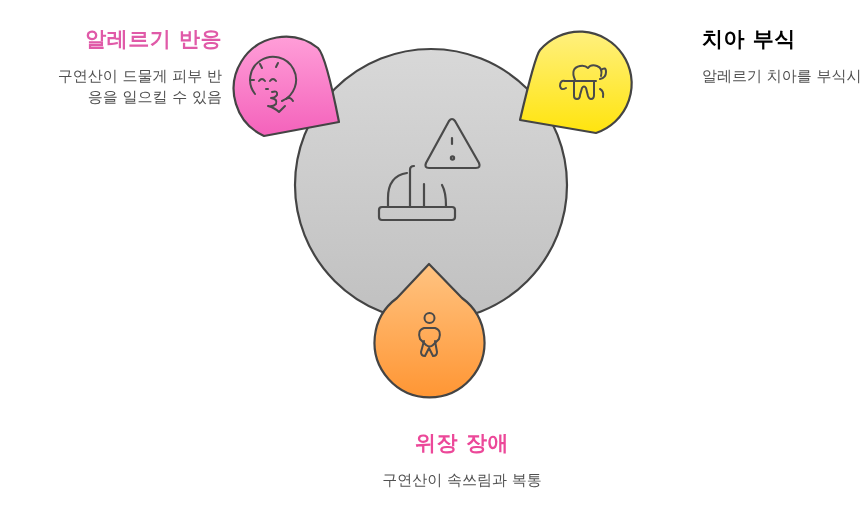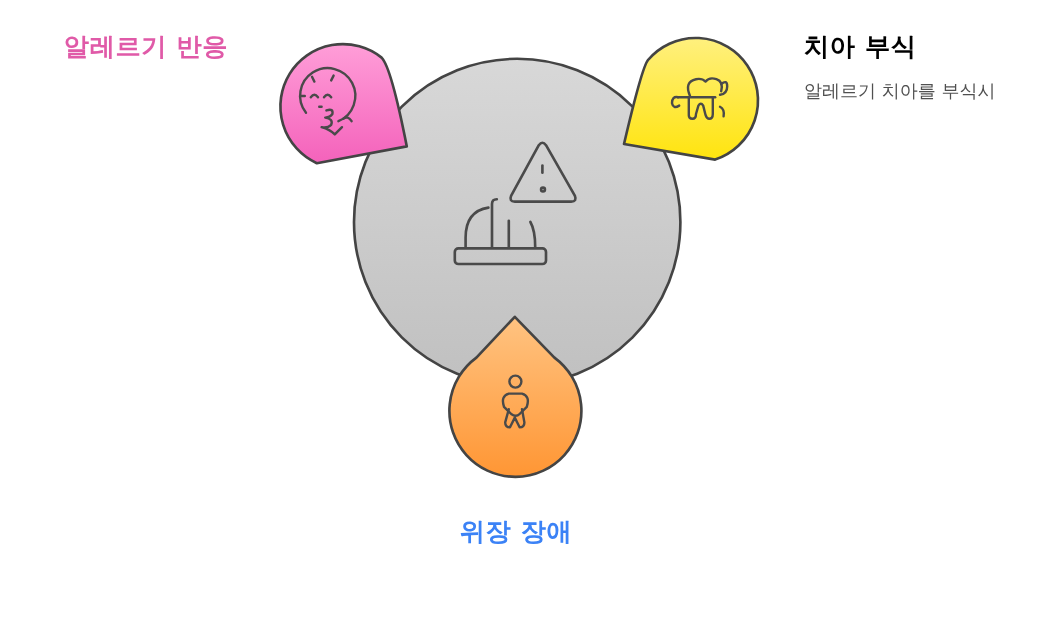--- a/index.html
+++ b/index.html
@@ -1,26 +1,26 @@
 <!DOCTYPE html>
 <html><head>
   <meta charset="utf-8">
   <style>
     html, body { margin:0; padding:0; background:#ffffff; }
     body { width:868px; height:529px; position:relative; overflow:hidden; font-family:"DejaVu Sans","Liberation Sans",sans-serif; }
     #diagram { position:absolute; left:0; top:0; width:868px; height:529px; }
-    .label { position:absolute; }
+    .label { position:absolute;padding-left:32px; }
     .title { font-size:21px; font-weight:bold; line-height:26px; letter-spacing:0.5px; }
     .desc { font-size:15px; color:#505050; line-height:21px; margin-top:14px; }
     #lbl-allergy { left:0; top:26px; width:190px; text-align:right; }
     #lbl-allergy .title { color:#e05aa8; }
     #lbl-teeth { left:670px; top:26px; width:190px; text-align:left; }
     #lbl-teeth .title { color:#000000; }
     #lbl-gi { left:325px; top:430px; width:210px; text-align:center; }
-    #lbl-gi .title { color:#3b82f6; }
+    #lbl-gi .title { color:#ec4899; }
   </style>
 </head>
 <body>
 
 <svg id="diagram" width="868" height="529" viewBox="0 0 868 529" xmlns="http://www.w3.org/2000/svg">
   <defs>
     <linearGradient id="gGray" x1="0" y1="0" x2="0" y2="1">
       <stop offset="0" stop-color="#d8d8d8"></stop>
       <stop offset="1" stop-color="#c0c0c0"></stop>
     </linearGradient>
@@ -86,26 +86,31 @@
     <g fill="none" stroke="#4a4a4a" stroke-width="2" stroke-linecap="round" stroke-linejoin="round">
       <circle cx="429.5" cy="318" r="5"></circle>
       <path d="M420 339 Q417 330 424 328 L435 328 Q442 330 439 339 L433 345 Q430 348 426 345 Z"></path>
       <path d="M424 341 L421 352 Q421 356 425 356 L429 348 L433 356 Q437 356 437 352 L435 341"></path>
     </g>
   </g>
 </svg>
 
 <div class="label" id="lbl-allergy">
   <div class="title">알레르기 반응</div>
+  <div class="desc">
+    <div>구연산이 드물게 피부 반</div>
+    <div>응을 일으킬 수 있음</div>
+  </div>
 </div>
 
 <div class="label" id="lbl-teeth">
   <div class="title">치아 부식</div>
   <div class="desc">
     <div>알레르기 치아를 부식시</div>
   </div>
 </div>
 
 <div class="label" id="lbl-gi">
   <div class="title">위장 장애</div>
   <div class="desc">
+    <div>구연산이 속쓰림과 복통</div>
   </div>
 </div>
 
 </body></html>

